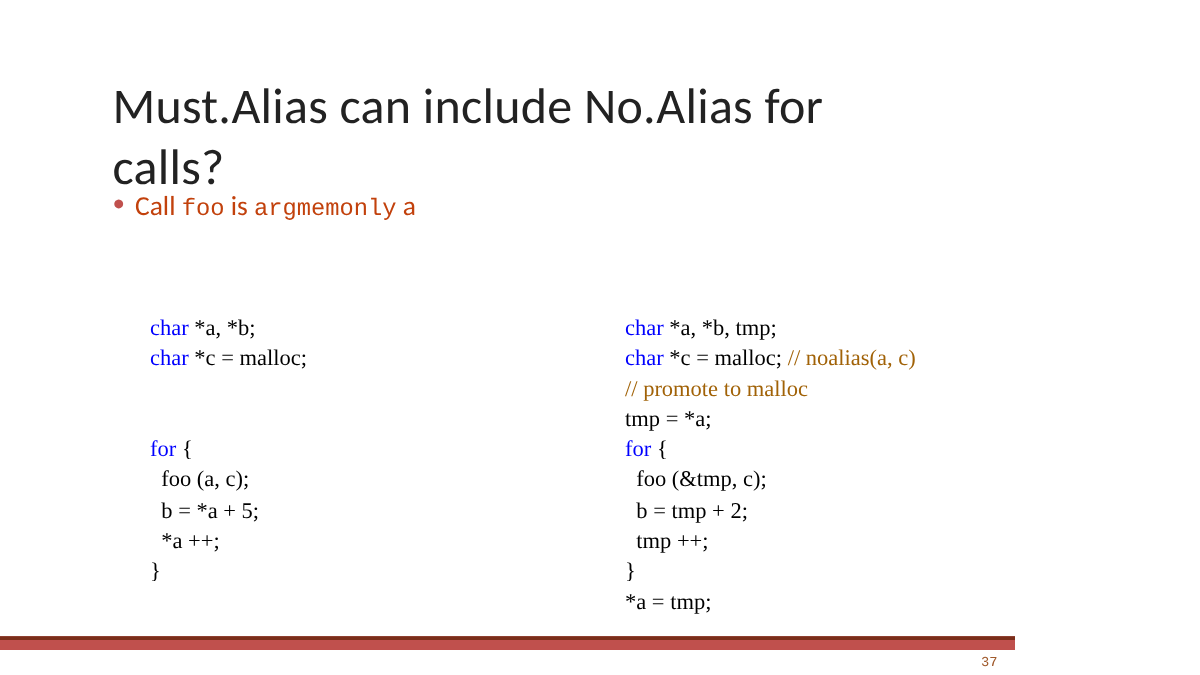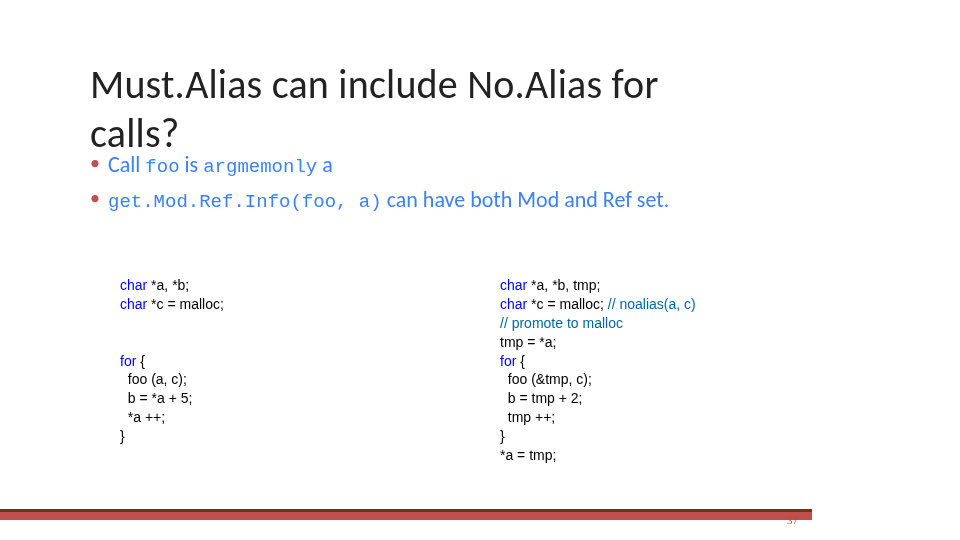--- a/index.html
+++ b/index.html
@@ -27,21 +27,21 @@
     font-weight: 400;
     color: #222;
     letter-spacing: 0.2px;
   }
   .bullets {
     position: absolute;
     top: 150px;
     left: 90px;
     right: 60px;
     font-size: 22px;
-    color: #3b82f6;
+    color: #c2410c;
   }
   .bul {
     position: relative;
     padding-left: 18px;
     margin-bottom: 4px;
     line-height: 1.35;
   }
   .bul::before {
     content: "•";
     position: absolute;
@@ -63,60 +63,56 @@
     display: flex;
   }
   .code-col-left {
     width: 380px;
     flex-shrink: 0;
   }
   .code-col-right {
     flex: 1;
   }
   .code {
-    font-family: Liberation Sans, sans-serif;
-    font-size: 14px;
+    font-family: Liberation Serif, serif;
+    font-size: 18px;
     line-height: 1.35;
     white-space: pre;
     color: #000;
-    margin-top: 26px;
   }
   .kw { color: #0000ff; }
-  .cm { color: #0369a1; }
+  .cm { color: #a16207; }
   .footer-bar {
     position: absolute;
     left: 0;
     right: 0;
     bottom: 20px;
     height: 8px;
     background: #c0504d;
     border-top: 3px solid #7a2e1a;
   }
   .pagenum {
     position: absolute;
     right: 14px;
-    bottom: 14px;
+    bottom: 3px;
     font-size: 11px;
     color: #a05a2c;
-    font-family: Liberation Serif, serif;
+    font-family: Liberation Mono, monospace;
   }
 </style>
 </head>
 <body>
 
 <div class="slide">
 
   <div class="title">Must.Alias can include No.Alias for calls?</div>
 
   <div class="bullets">
     <div class="bul">
       <span>Call </span><span class="mono">foo</span><span> is </span><span class="mono">argmemonly</span><span> a</span>
-    </div>
-    <div class="bul">
-      <span class="mono">get.Mod.Ref.Info(foo, a)</span><span> can have both Mod and Ref set.</span>
     </div>
   </div>
 
   <div class="code-cols">
     <div class="code-col-left">
 <div class="code"><span class="kw">char</span><span> *a, *b;</span>
 <span class="kw">char</span><span> *c = malloc;</span>
 <span></span>
 <span></span>
 <span class="kw">for</span><span> {</span>

